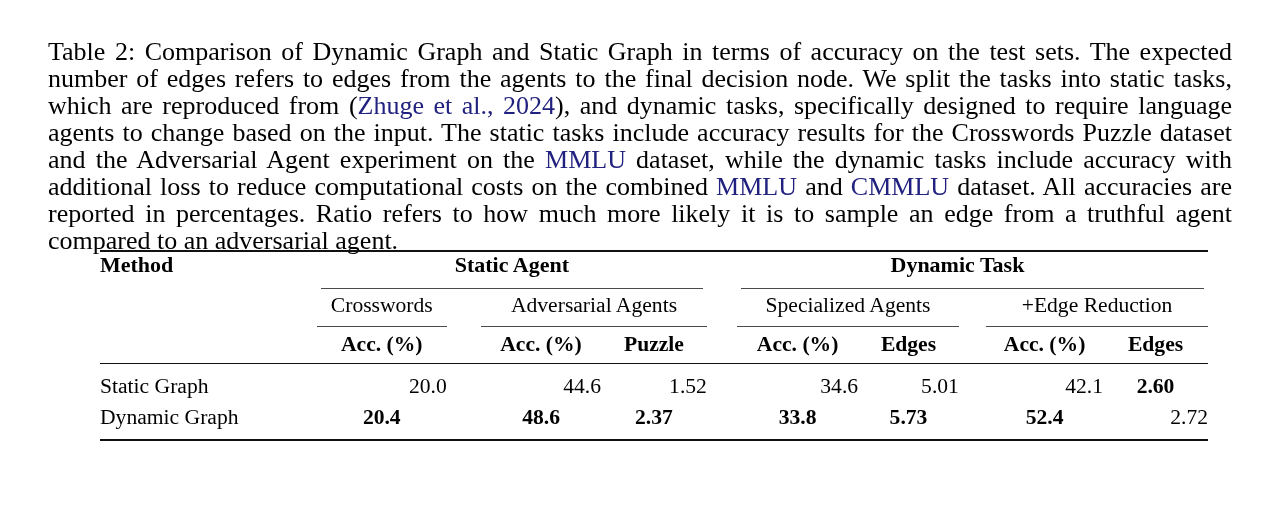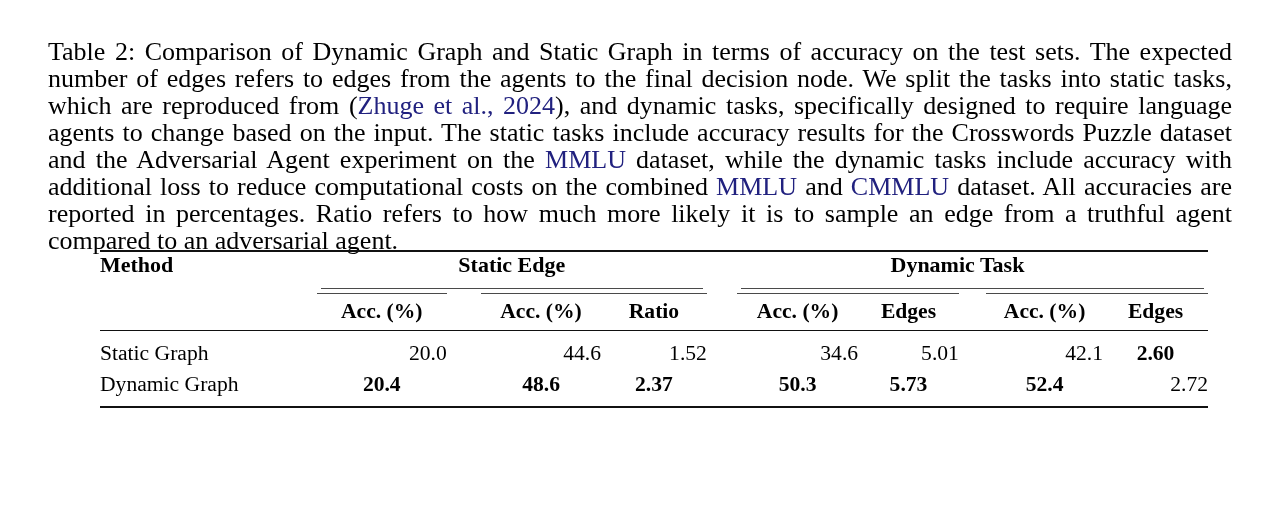--- a/index.html
+++ b/index.html
@@ -150,35 +150,45 @@
 
       <tbody>
           <tr>
         <td colspan="11">
           <div class="rule-thick"></div>
         </td>
       </tr>
 
       <tr>
         <td class="method-cell" rowspan="1">Method</td>
-        <td class="grouphead" colspan="4">Static Edge</td>
+        <td class="grouphead" colspan="4">Static Agent</td>
         <td class="grouphead" colspan="6">Dynamic Task</td>
       </tr>
 
       <tr>
         <td class="cmidcell"></td>
         <td class="cmidcell" colspan="4">
           <div class="cmidline" style="margin:5px 4px 0 4px;"></div>
         </td>
         <td class="cmidcell"></td>
         <td class="cmidcell" colspan="5">
           <div class="cmidline" style="margin:5px 4px 0 4px;"></div>
         </td>
       </tr>
 
+      <tr>
+        <td></td>
+        <td class="subhead" colspan="1">Crosswords</td>
+        <td></td>
+        <td class="subhead" colspan="2">Adversarial Agents</td>
+        <td></td>
+        <td class="subhead" colspan="2">Specialized Agents</td>
+        <td></td>
+        <td class="subhead" colspan="2">+Edge Reduction</td>
+      </tr>
 
       <tr>
         <td class="cmidcell"></td>
         <td class="cmidcell">
           <div class="cmidline" style="margin:4px 0 0 0;"></div>
         </td>
         <td class="cmidcell"></td>
         <td class="cmidcell" colspan="2">
           <div class="cmidline" style="margin:4px 0 0 0;"></div>
         </td>
@@ -190,21 +200,21 @@
         <td class="cmidcell" colspan="2">
           <div class="cmidline" style="margin:4px 0 0 0;"></div>
         </td>
       </tr>
 
       <tr>
         <td></td>
         <td class="colhead">Acc. (%)</td>
         <td></td>
         <td class="colhead">Acc. (%)</td>
-        <td class="colhead">Ratio</td>
+        <td class="colhead">Puzzle</td>
         <td></td>
         <td class="colhead">Acc. (%)</td>
         <td class="colhead">Edges</td>
         <td></td>
         <td class="colhead">Acc. (%)</td>
         <td class="colhead">Edges</td>
       </tr>
 
       <tr>
         <td colspan="11">
@@ -226,21 +236,21 @@
         <td class="num b">2.60</td>
       </tr>
 
       <tr class="datarow">
         <td class="rowlabel">Dynamic Graph</td>
         <td class="num b">20.4</td>
         <td></td>
         <td class="num b">48.6</td>
         <td class="num b">2.37</td>
         <td></td>
-        <td class="num b">50.3</td>
+        <td class="num b">33.8</td>
         <td class="num b">5.73</td>
         <td></td>
         <td class="num b">52.4</td>
         <td class="num">2.72</td>
       </tr>
 
       <tr>
         <td colspan="11" style="padding-top:8px !important;">
           <div class="rule-thick"></div>
         </td>

